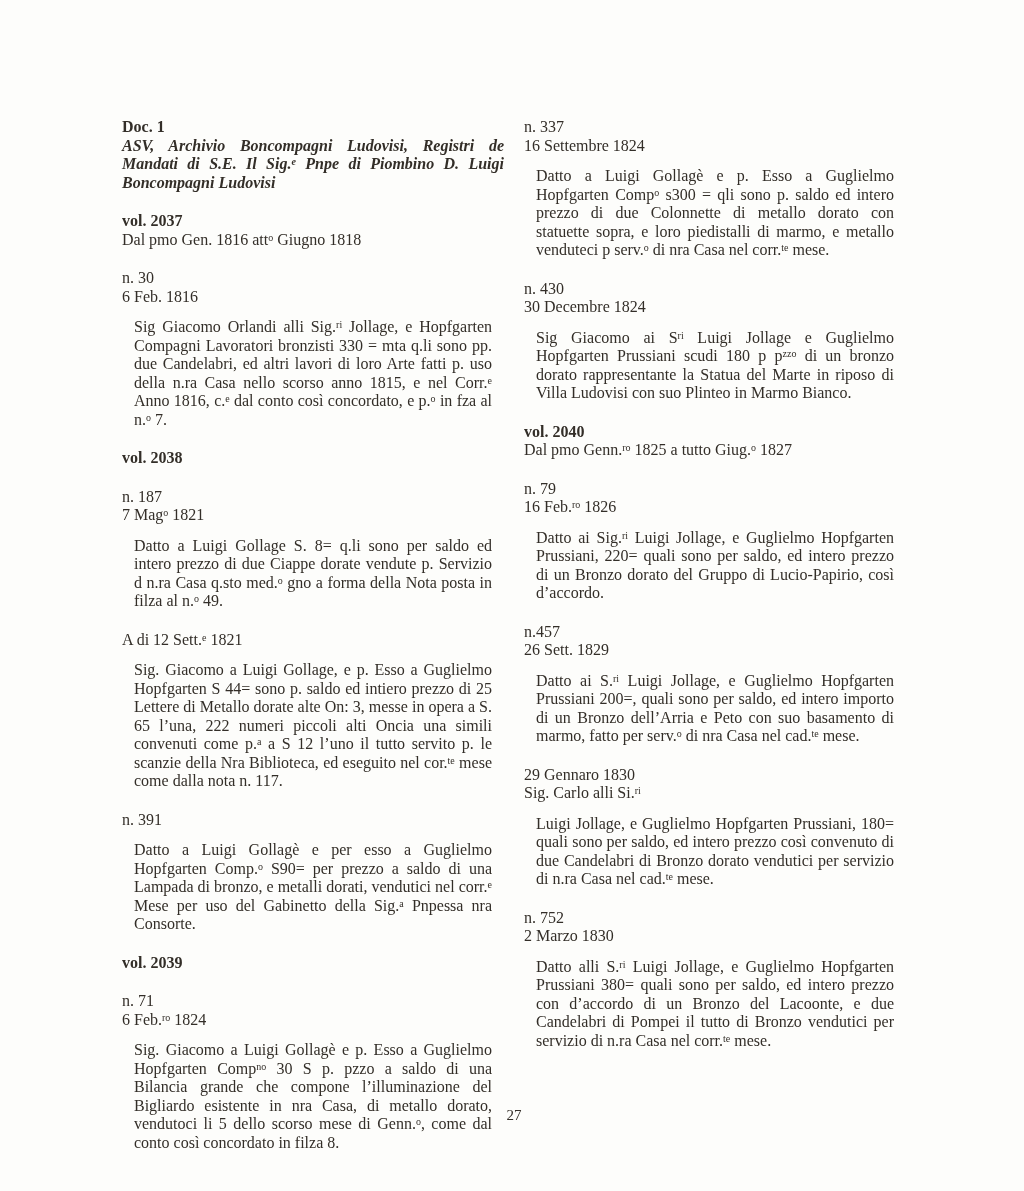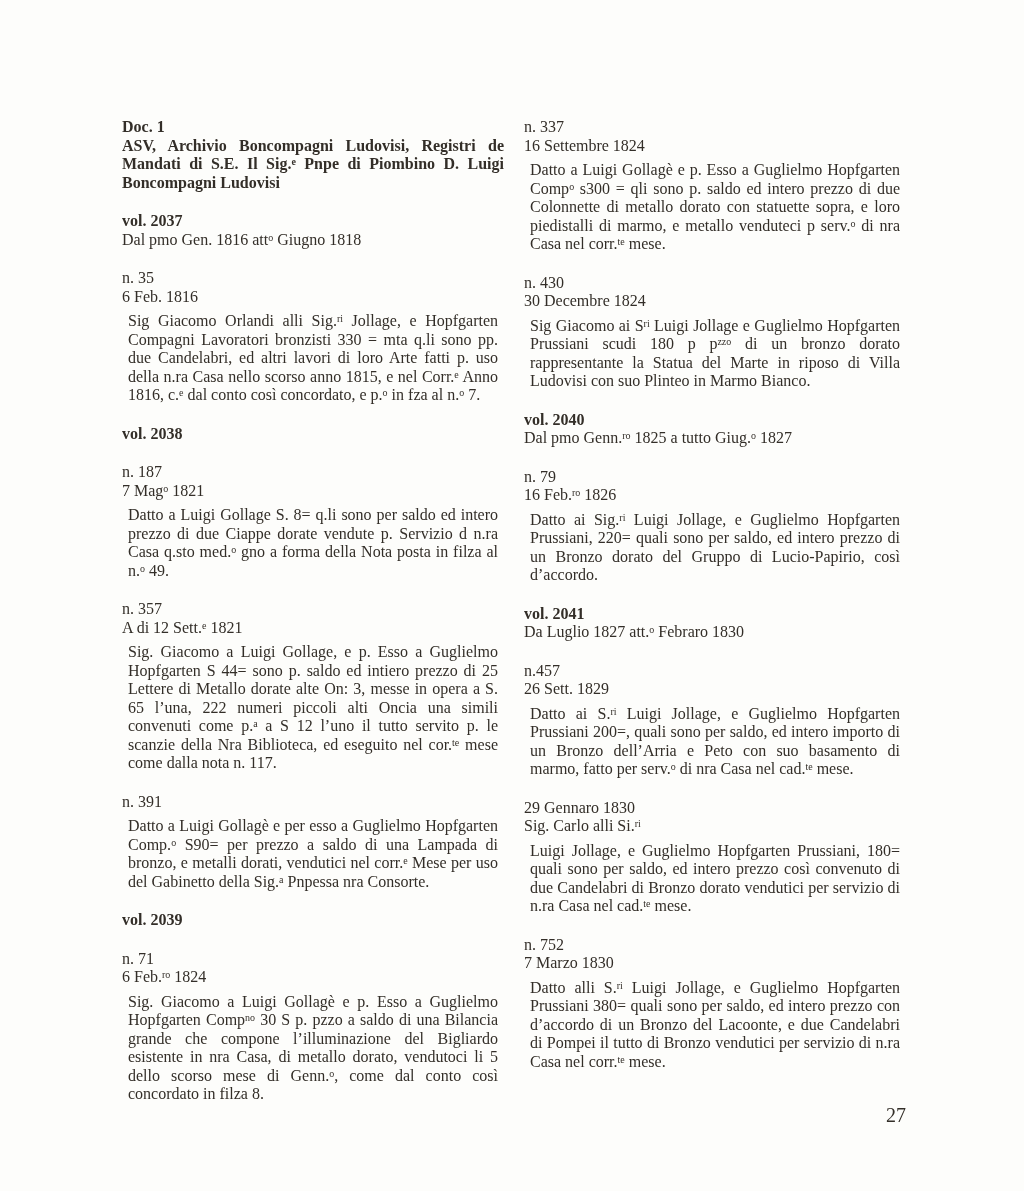--- a/index.html
+++ b/index.html
@@ -24,76 +24,75 @@
     width: 784px;
     display: flex;
     gap: 20px;
   }
   .col {
     width: 382px;
   }
   .col > * { margin: 20px 0 0 0; }
   .col > :first-child { margin-top: 0; }
   .bold { font-weight: 700; }
-  .just { text-align: justify; }
+  .just { text-align: justify; font-style: italic; }
   p.body {
-    margin: 6px;
+    margin: 12px;
     text-align: justify;
   }
   .line { margin: 0; }
   sup {
     font-size: 10px;
     line-height: 0;
     vertical-align: 4px;
     letter-spacing: 0;
   }
   .pageno {
     position: absolute;
     top: 1106px;
     left: 122px;
     width: 784px;
-    text-align: right;
-    font-size: 20px;
+    text-align: center;
+    font-size: 15px;
   }
 </style>
 </head>
 <body>
 
 <div class="page">
   <div class="content">
 
     <div class="col">
       <div>
         <div class="line bold">Doc. 1</div>
         <div class="line bold just">ASV, Archivio Boncompagni Ludovisi, Registri de Mandati di S.E. Il Sig.<sup>e</sup> Pnpe di Piombino D. Luigi Boncompagni Ludovisi</div>
       </div>
 
       <div>
         <div class="line bold">vol. 2037</div>
         <div class="line">Dal pmo Gen. 1816 att<sup>o</sup> Giugno 1818</div>
       </div>
 
       <div>
-        <div class="line">n. 35</div>
+        <div class="line">n. 30</div>
         <div class="line">6 Feb. 1816</div>
         <p class="body">Sig Giacomo Orlandi alli Sig.<sup>ri</sup> Jollage, e Hopfgarten Compagni Lavoratori bronzisti 330 = mta q.li sono pp. due Candelabri, ed altri lavori di loro Arte fatti p. uso della n.ra Casa nello scorso anno 1815, e nel Corr.<sup>e</sup> Anno 1816, c.<sup>e</sup> dal conto così concordato, e p.<sup>o</sup> in fza al n.<sup>o</sup> 7.</p>
       </div>
 
       <div>
         <div class="line bold">vol. 2038</div>
       </div>
 
       <div>
         <div class="line">n. 187</div>
         <div class="line">7 Mag<sup>o</sup> 1821</div>
         <p class="body">Datto a Luigi Gollage S. 8=  q.li sono per saldo ed intero prezzo di due Ciappe dorate vendute p. Servizio d n.ra Casa q.sto med.<sup>o</sup> gno a forma della Nota posta in filza al n.<sup>o</sup> 49.</p>
       </div>
 
       <div>
-        <div class="line">n. 357</div>
         <div class="line">A di 12 Sett.<sup>e</sup> 1821</div>
         <p class="body">Sig. Giacomo a Luigi Gollage, e p. Esso a Guglielmo Hopfgarten S 44= sono p. saldo ed intiero prezzo di 25 Lettere di Metallo dorate alte On: 3, messe in opera a S. 65 l’una, 222 numeri piccoli alti Oncia una simili convenuti come p.<sup>a</sup> a S 12 l’uno il tutto servito p. le scanzie della Nra Biblioteca, ed eseguito nel cor.<sup>te</sup> mese come dalla nota n. 117.</p>
       </div>
 
       <div>
         <div class="line">n. 391</div>
         <p class="body">Datto a Luigi Gollagè e per esso a Guglielmo Hopfgarten Comp.<sup>o</sup> S90= per prezzo a saldo di una Lampada di bronzo, e metalli dorati, vendutici nel corr.<sup>e</sup> Mese per uso del Gabinetto della Sig.<sup>a</sup> Pnpessa nra Consorte.</p>
       </div>
 
       <div>
@@ -124,41 +123,37 @@
         <div class="line bold">vol. 2040</div>
         <div class="line">Dal pmo Genn.<sup>ro</sup> 1825 a tutto Giug.<sup>o</sup> 1827</div>
       </div>
 
       <div>
         <div class="line">n. 79</div>
         <div class="line">16 Feb.<sup>ro</sup> 1826</div>
         <p class="body">Datto ai Sig.<sup>ri</sup> Luigi Jollage, e Guglielmo Hopfgarten Prussiani, 220= quali sono per saldo, ed intero prezzo di un Bronzo dorato del Gruppo di Lucio-Papirio, così d’accordo.</p>
       </div>
 
-      <div>
-        <div class="line bold">vol. 2041</div>
-        <div class="line">Da Luglio 1827 att.<sup>o</sup> Febraro 1830</div>
-      </div>
 
       <div>
         <div class="line">n.457</div>
         <div class="line">26 Sett. 1829</div>
         <p class="body">Datto ai S.<sup>ri</sup> Luigi Jollage, e Guglielmo Hopfgarten Prussiani 200=, quali sono per saldo, ed intero importo di un Bronzo dell’Arria e Peto con suo basamento di marmo, fatto per serv.<sup>o</sup> di nra Casa nel cad.<sup>te</sup> mese.</p>
       </div>
 
       <div>
         <div class="line">29 Gennaro 1830</div>
         <div class="line">Sig. Carlo alli Si.<sup>ri</sup></div>
         <p class="body">Luigi Jollage, e Guglielmo Hopfgarten Prussiani, 180= quali sono per saldo, ed intero prezzo così convenuto di due Candelabri di Bronzo dorato vendutici per servizio di n.ra Casa nel cad.<sup>te</sup> mese.</p>
       </div>
 
 
       <div>
         <div class="line">n. 752</div>
-        <div class="line">7 Marzo 1830</div>
+        <div class="line">2 Marzo 1830</div>
         <p class="body">Datto alli S.<sup>ri</sup> Luigi Jollage, e Guglielmo Hopfgarten Prussiani 380= quali sono per saldo, ed intero prezzo con d’accordo di un Bronzo del Lacoonte, e due Candelabri di Pompei il tutto di Bronzo vendutici per servizio di n.ra Casa nel corr.<sup>te</sup> mese.</p>
       </div>
     </div>
 
   </div>
 
   <div class="pageno">27</div>
 </div>
 
 </body></html>

